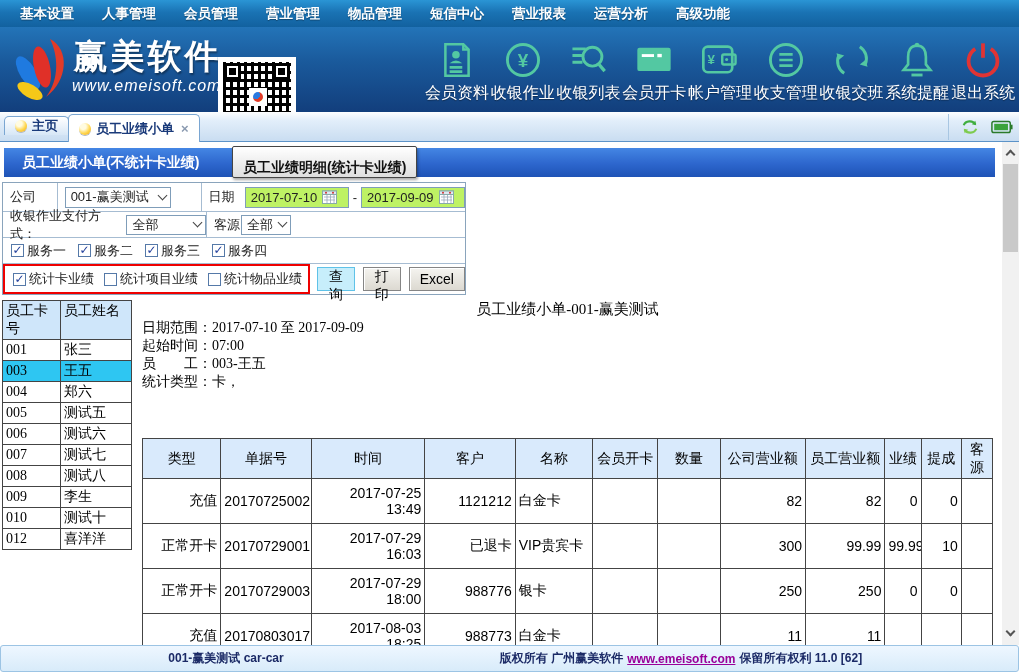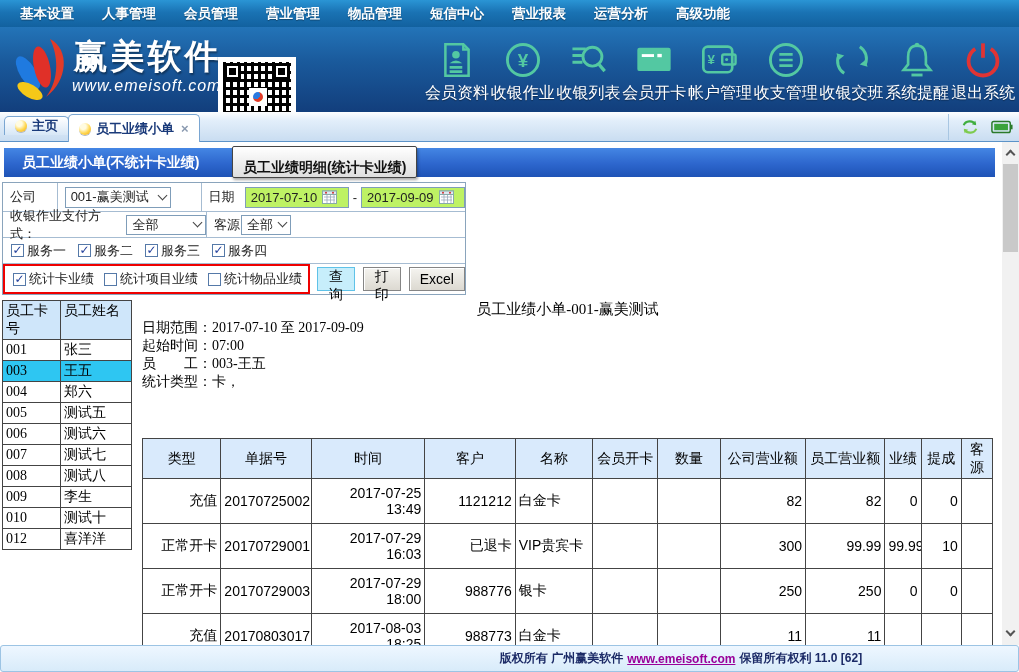--- a/index.html
+++ b/index.html
@@ -559,19 +559,20 @@
           <span class="chev-up"></span>
         </div>
       <div class="vs-thumb"></div>
       <div class="vs-btn vs-down">
           <span class="chev-down"></span>
         </div>
     </div>
   </div>
 
   <div class="statusbar">
+    <div class="status-left">001-赢美测试 car-car</div>
     <div class="status-right">
       <span>版权所有 广州赢美软件</span>
       <span class="status-link">www.emeisoft.com</span>
       <span>保留所有权利 11.0 [62]</span>
     </div>
   </div>
 </div>
 
 </body></html>

